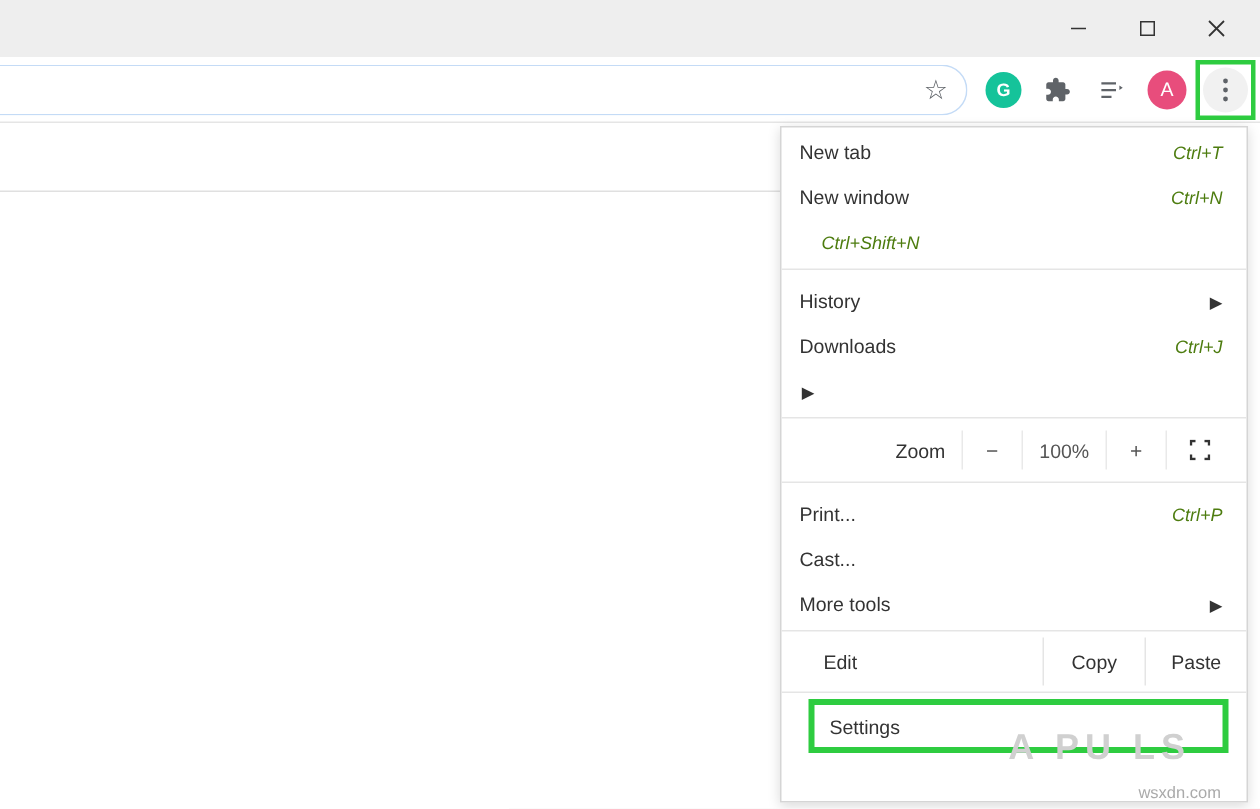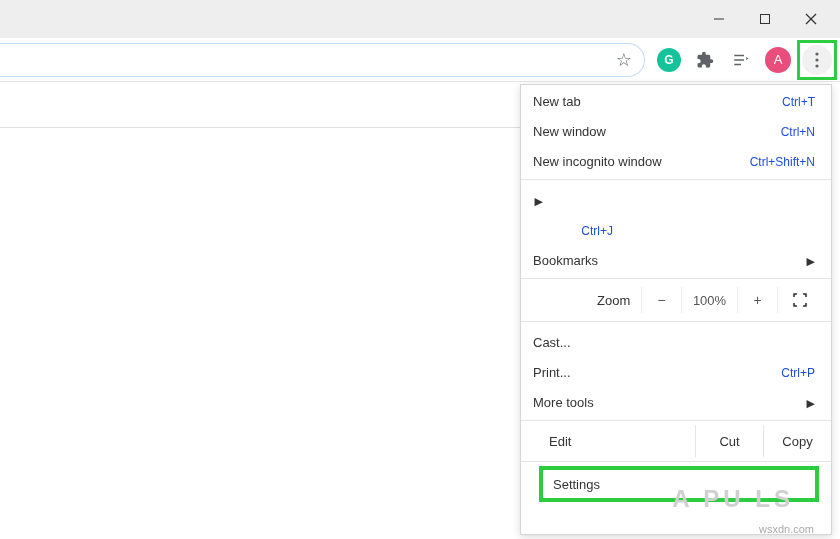--- a/index.html
+++ b/index.html
@@ -141,24 +141,25 @@
     .menu-item {
       display: flex;
       align-items: flex-end;
       justify-content: space-between;
       padding: 6px 16px 6px 12px;
       height: 30px;
       gap: 20px;
     }
     .menu-label { flex:1; }
     .menu-shortcut {
-      color: #1d4ed8;
+      color: #4d7c0f;
       font-size: 12px;
       text-align: right;
       min-width: 80px;
+      font-style: italic;
     }
     .menu-arrow {
       color: #333;
       font-size: 11px;
       width: 10px;
       text-align: right;
     }
     .menu-sep {
       height: 1px;
       background: #e5e5e5;
@@ -288,63 +289,63 @@
 <div class="menu">
   <div class="menu-item">
     <span class="menu-label">New tab</span>
     <span class="menu-shortcut">Ctrl+T</span>
   </div>
   <div class="menu-item">
     <span class="menu-label">New window</span>
     <span class="menu-shortcut">Ctrl+N</span>
   </div>
   <div class="menu-item">
-    <span class="menu-label">New incognito window</span>
     <span class="menu-shortcut">Ctrl+Shift+N</span>
   </div>
   <div class="menu-sep"></div>
   <div class="menu-item">
+    <span class="menu-label">History</span>
     <span class="menu-arrow">▶</span>
   </div>
   <div class="menu-item">
+    <span class="menu-label">Downloads</span>
     <span class="menu-shortcut">Ctrl+J</span>
   </div>
   <div class="menu-item">
-    <span class="menu-label">Bookmarks</span>
     <span class="menu-arrow">▶</span>
   </div>
   <div class="menu-sep"></div>
   <div class="zoom-row">
     <span class="zoom-label">Zoom</span>
     <span class="zoom-cell">−</span>
     <span class="zoom-cell zoom-val">100%</span>
     <span class="zoom-cell">+</span>
     <span class="zoom-cell fs">
       <svg width="14" height="14" viewBox="0 0 14 14" fill="none" stroke="#333" stroke-width="1.6">
         <path d="M1 4V1h3M13 4V1h-3M1 10v3h3M13 10v3h-3"></path>
       </svg>
     </span>
   </div>
   <div class="menu-sep"></div>
   <div class="menu-item">
-    <span class="menu-label">Cast...</span>
-  </div>
-  <div class="menu-item">
     <span class="menu-label">Print...</span>
     <span class="menu-shortcut">Ctrl+P</span>
   </div>
   <div class="menu-item">
+    <span class="menu-label">Cast...</span>
+  </div>
+  <div class="menu-item">
     <span class="menu-label">More tools</span>
     <span class="menu-arrow">▶</span>
   </div>
   <div class="menu-sep"></div>
   <div class="edit-row">
     <span class="edit-label">Edit</span>
-    <span class="edit-cell">Cut</span>
     <span class="edit-cell">Copy</span>
+    <span class="edit-cell">Paste</span>
   </div>
   <div class="menu-sep"></div>
   <div class="highlight-settings">
     <div class="menu-item">
       <span class="menu-label">Settings</span>
     </div>
   </div>
   <div class="menu-item">
     
     

